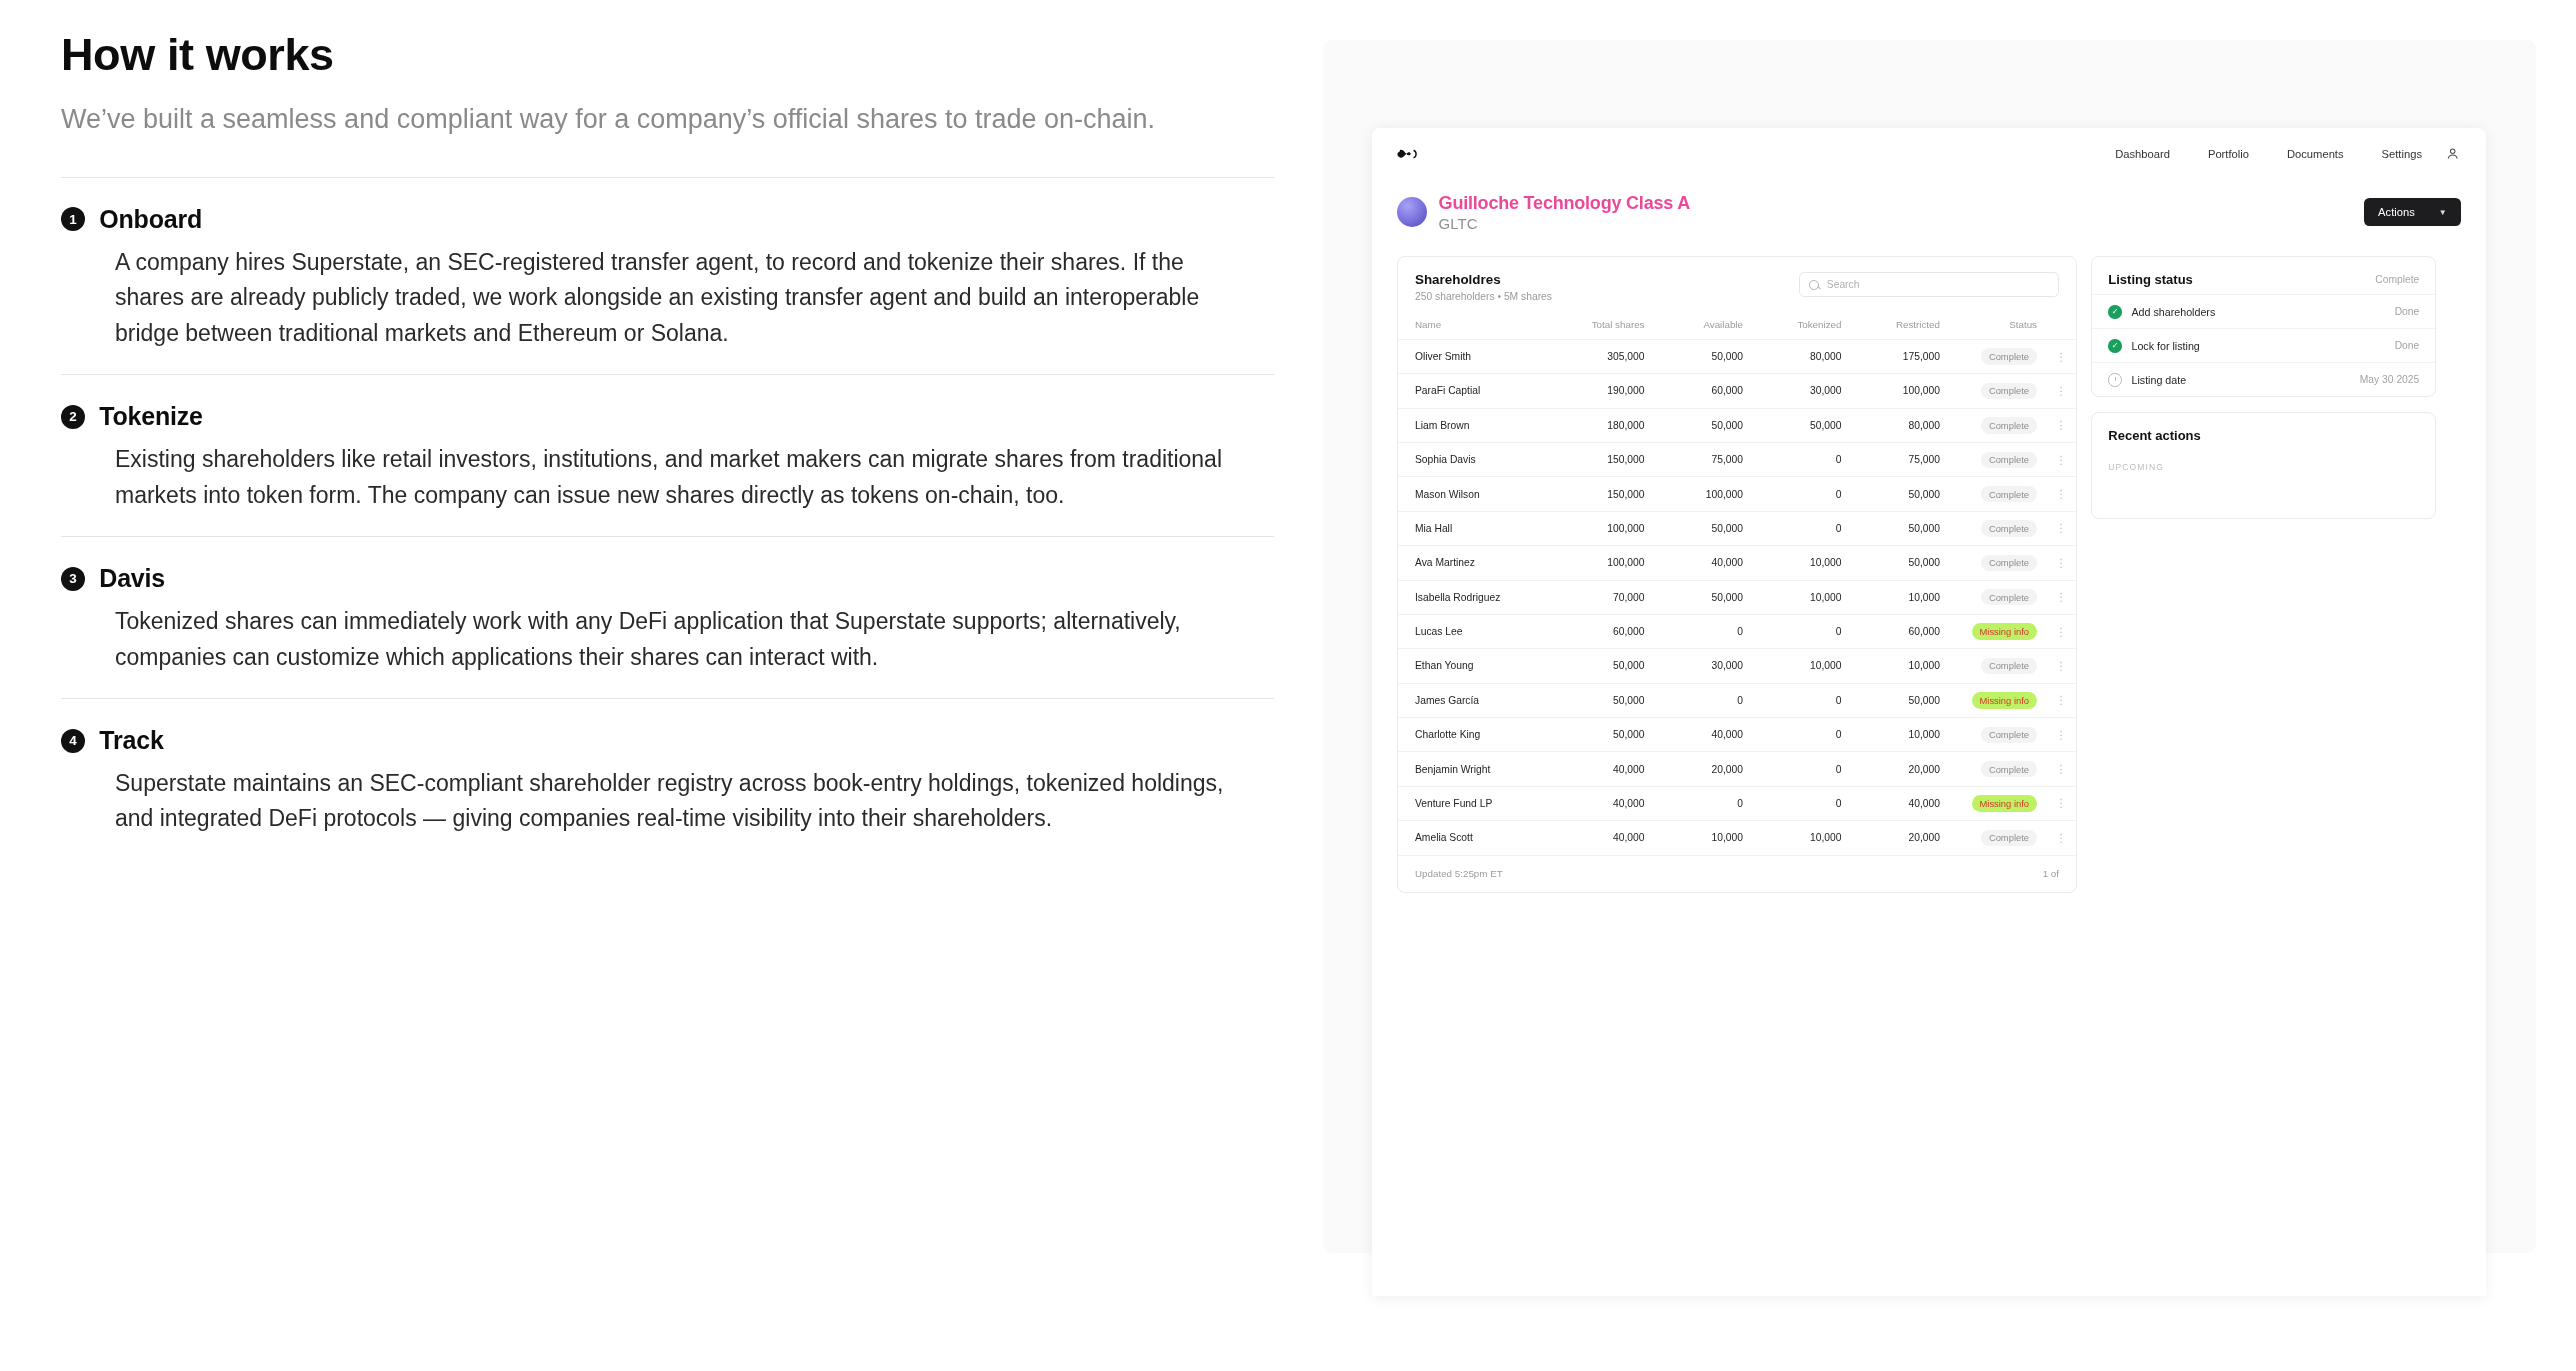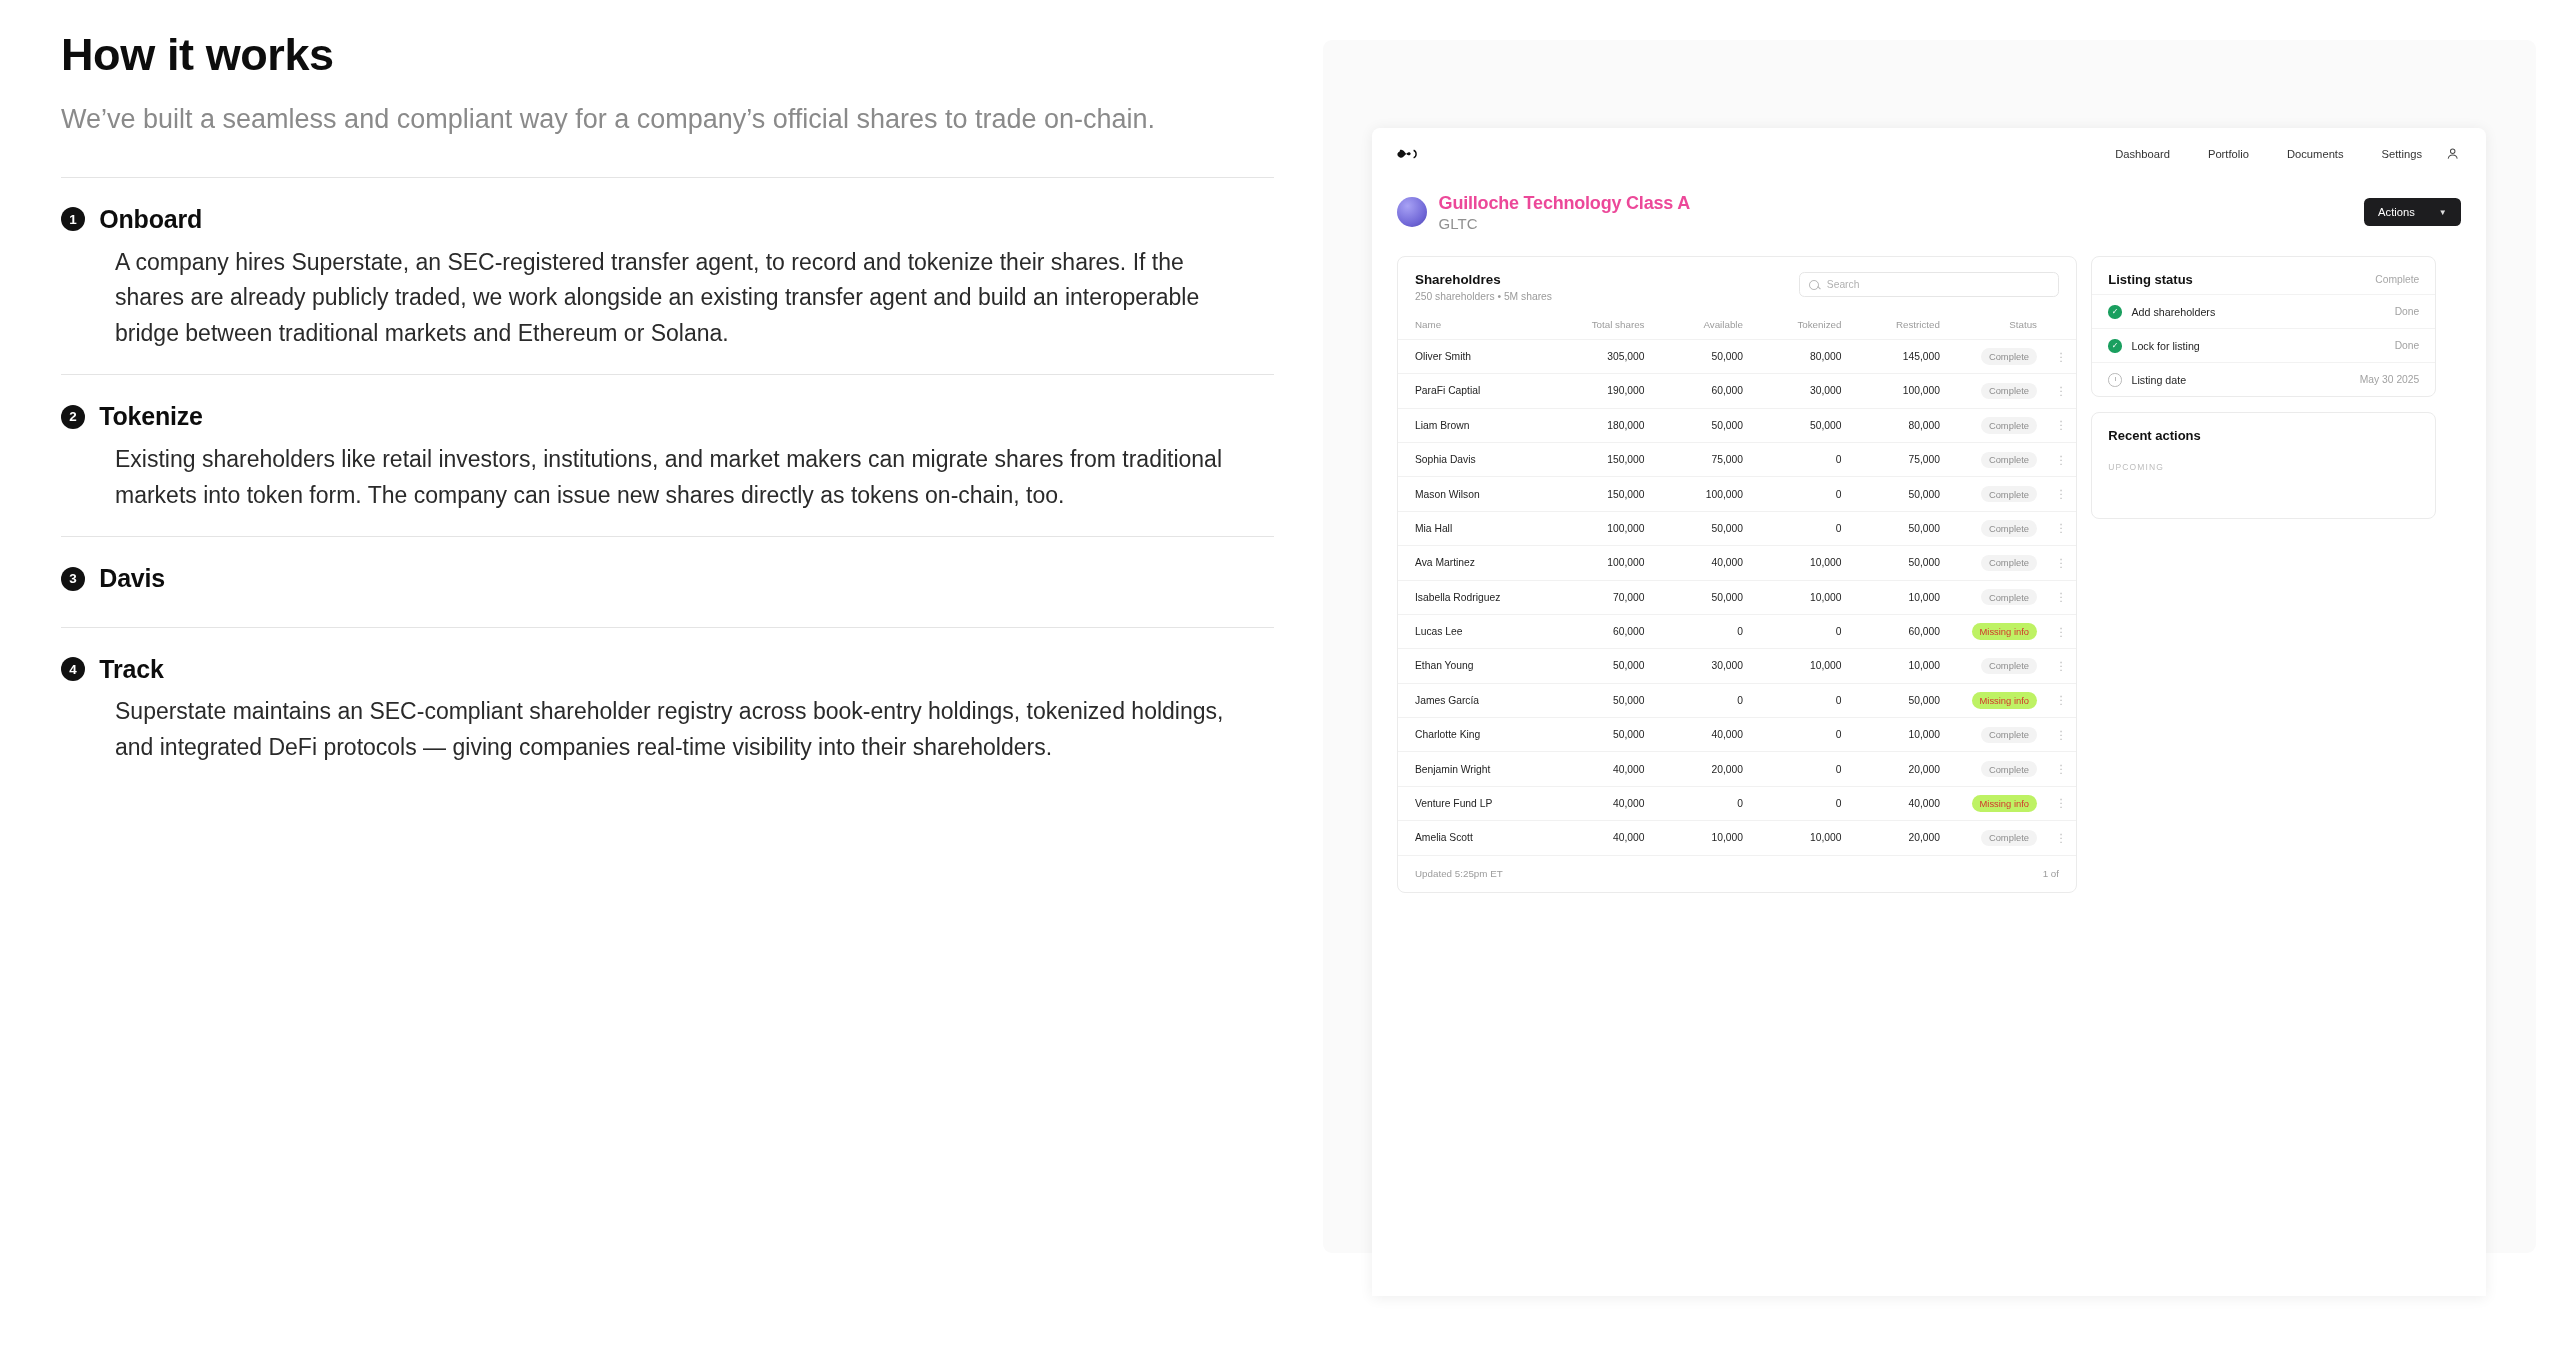--- a/index.html
+++ b/index.html
@@ -363,20 +363,21 @@
       <div class="step-body">Existing shareholders like retail investors, institutions, and market makers can migrate shares from traditional markets into token form. The company can issue new shares directly as tokens on-chain, too.</div>
     </div>
 
     <div class="divider"></div>
 
     <div class="step">
       <div class="step-head">
         <div class="num">3</div>
         <div class="step-title">Davis</div>
       </div>
+      <div class="step-body">Tokenized shares can immediately work with any DeFi application that Superstate supports; alternatively, companies can customize which applications their shares can interact with.</div>
     </div>
 
     <div class="divider"></div>
 
     <div class="step">
       <div class="step-head">
         <div class="num">4</div>
         <div class="step-title">Track</div>
       </div>
       <div class="step-body">Superstate maintains an SEC-compliant shareholder registry across book-entry holdings, tokenized holdings, and integrated DeFi protocols — giving companies real-time visibility into their shareholders.</div>
@@ -444,21 +445,21 @@
                 <th class="c-status">Status</th>
                 <th class="c-menu"></th>
               </tr>
             </thead>
             <tbody id="sh-body">
                 <tr>
                   <td class="c-name">Oliver Smith</td>
                   <td class="">305,000</td>
                   <td class="">50,000</td>
                   <td class="">80,000</td>
-                  <td class="">145,000</td>
+                  <td class="">175,000</td>
                   <td class="c-status"><span class="pill">Complete</span></td>
                   <td class="c-menu"><span class="dots">⋮</span></td>
                 </tr>
                 <tr>
                   <td class="c-name">ParaFi Captial</td>
                   <td class="">190,000</td>
                   <td class="">60,000</td>
                   <td class="">30,000</td>
                   <td class="">100,000</td>
                   <td class="c-status"><span class="pill">Complete</span></td>

